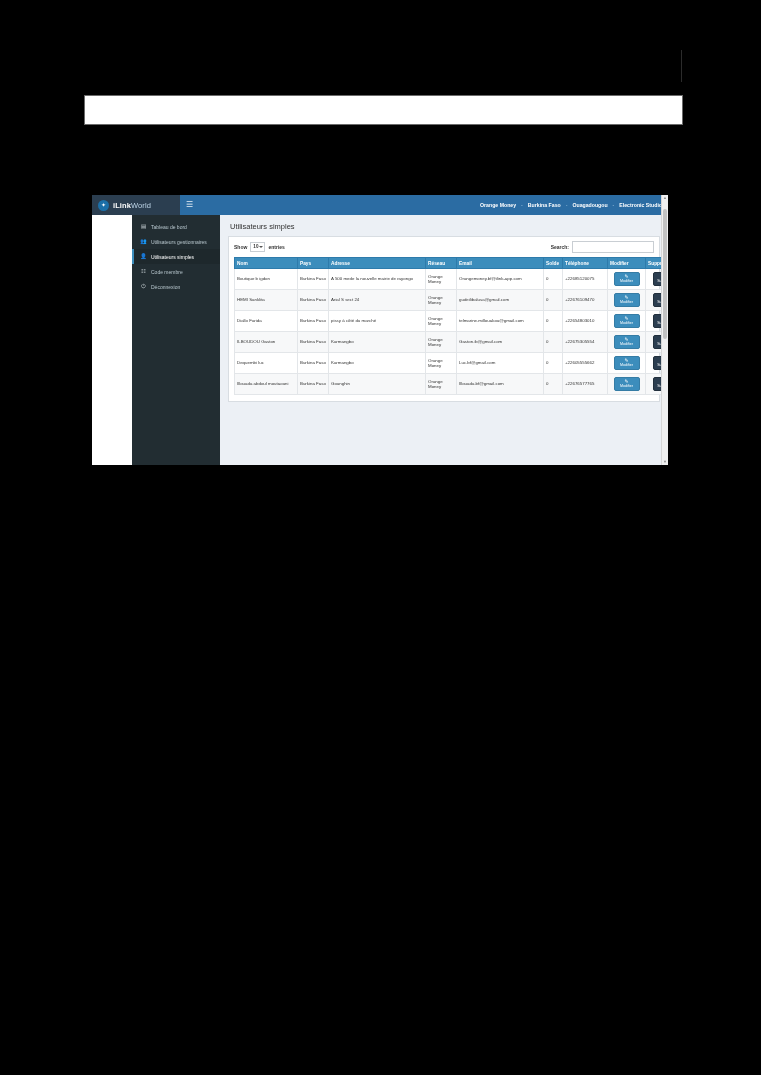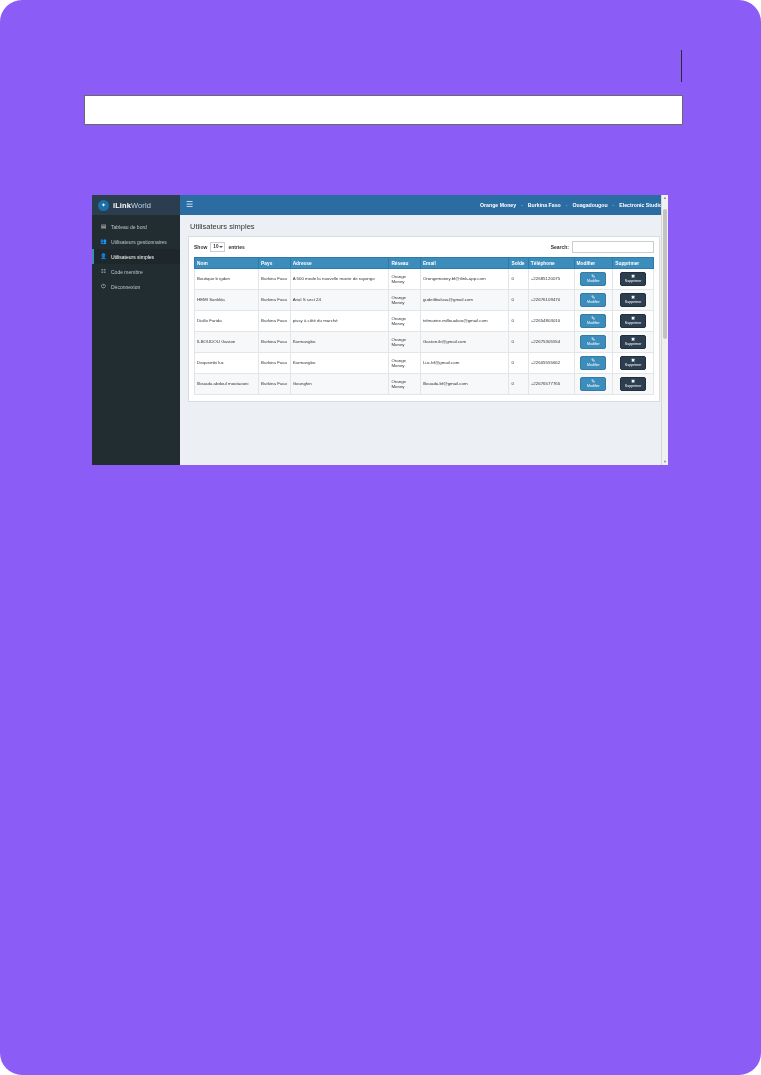--- a/index.html
+++ b/index.html
@@ -8,22 +8,21 @@
     background: #ffffff;
     width: 761px;
     height: 1075px;
     font-family: "Liberation Sans", sans-serif;
   }
   .page {
     position: relative;
     width: 761px;
     height: 1075px;
     overflow: hidden;
-    background: #8b5cf6;
-    border-radius: 22px;
+    background: #000000;
   }
 
   
   .top-rule {
     position: absolute;
     left: 681px;
     top: 50px;
     width: 1px;
     height: 32px;
     background: #2b2b2b;
@@ -107,21 +106,21 @@
     display: flex;
     align-items: center;
     gap: 5px;
     color: #ffffff;
     font-size: 5.2px;
     font-weight: bold;
     white-space: nowrap;
   }
   .nav-right .sep { color: #9fc4e0; font-weight: normal; }
 
-  .body-row { flex: 1; display: flex; min-height: 0; }
+  .body-row { flex: 1; display: flex; min-height: 0; padding-left: 40px; }
 
   
   .sidebar {
     width: 88px;
     background: #222d32;
     padding-top: 4px;
     box-sizing: border-box;
   }
   .side-item {
     display: flex;

